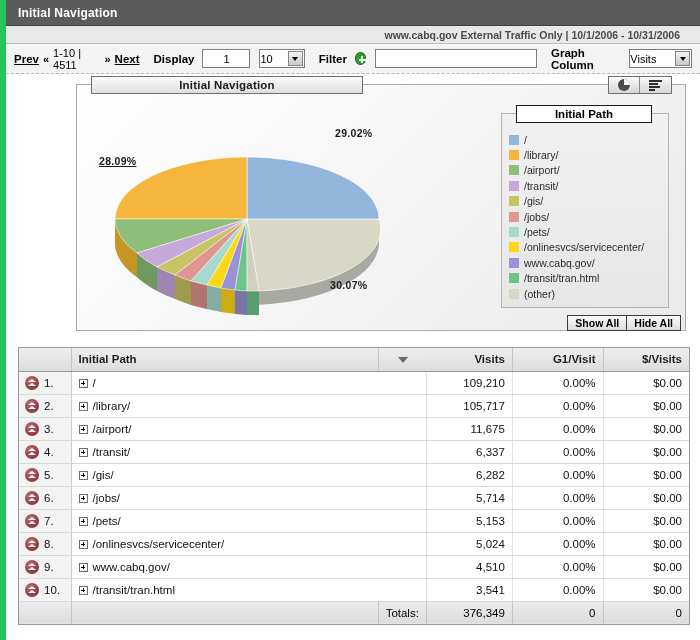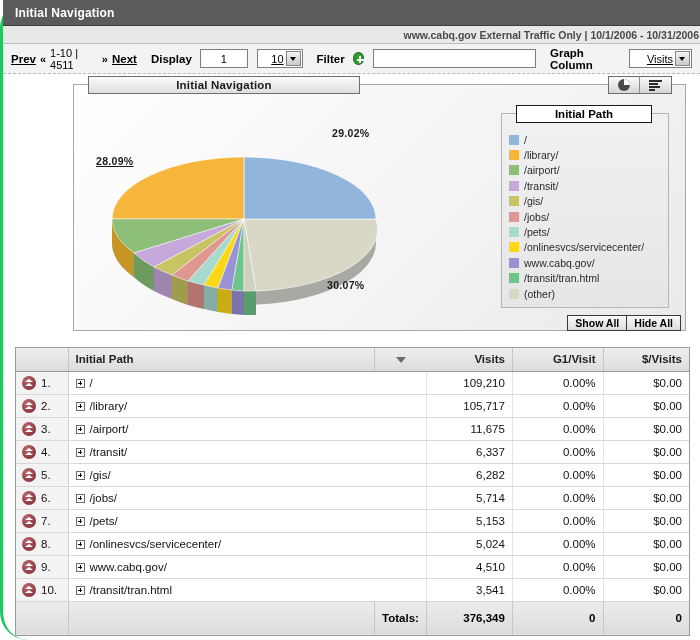--- a/index.html
+++ b/index.html
@@ -9,22 +9,21 @@
     background: #ffffff;
     font-family: "Liberation Sans", sans-serif;
     font-size: 11px;
     color: #000;
     overflow: hidden;
   }
   #app {
     position: relative;
     width: 700px; height: 640px;
     background: #fff;
-    border-left: 3px solid #22c55e;
-    border-radius: 28px;
+    border-left: 6px solid #22c55e;
   }
 
   
   .titlebar {
     height: 26px;
     background: #5b5b5b;
     display: flex; align-items: center;
     padding: 0 6px 0 12px;
     border-bottom: 1px solid #3d3d3d;
   }
@@ -98,21 +97,21 @@
   .ic-help .hwin::before {
     content:""; position:absolute; left:0; top:0; right:0; height:3px; background:#6d6d6d;
   }
 
   
   .substrip {
     height: 18px;
     background: #e8e8e8;
     border-bottom: 1px solid #bdbdbd;
     display: flex; align-items: center; justify-content: flex-end;
-    padding-right: 1px;
+    padding-right: 20px;
   }
   .substrip span {
     font-size: 10.5px; font-weight: bold; color: #4a4a4a;
   }
 
   
   .controlbar {
     height: 30px;
     background: #f3f3f3;
     display: flex; align-items: center;
@@ -136,21 +135,21 @@
     font-size: 11px;
     margin-left: 4px;
   }
   .ctl-select {
     height: 19px; width: 52px;
     border: 1px solid #7f7f7f; background: #fff;
     display: inline-flex; align-items: center;
     position: relative; margin-left: 5px;
     font-size: 11px;
   }
-  .ctl-select .val { flex: 1; text-align: right; padding-right: 2px; text-decoration: underline; }
+  .ctl-select .val { flex: 1; text-align: left; padding-right: 2px; }
   .ctl-select .arrowbox {
     width: 15px; height: 15px; margin-right: 1px;
     background: linear-gradient(#f4f4f4,#c8c8c8);
     border: 1px solid #848484;
     display: flex; align-items: center; justify-content: center;
   }
   .ctl-select .arrowbox::after {
     content:""; border-left:3.5px solid transparent; border-right:3.5px solid transparent;
     border-top:4px solid #000;
   }
@@ -322,24 +321,24 @@
     border:1px solid #6d6d6d; background:#fff;
     position:relative; margin-right:5px; vertical-align:-1px; cursor:pointer;
   }
   .expand::before, .expand::after { content:""; position:absolute; background:#000; }
   .expand::before { left:1.5px; top:3.5px; width:4px; height:1px; }
   .expand::after  { top:1.5px; left:3.5px; height:4px; width:1px; }
   td.num { text-align: right; }
   td.last { border-right: none; }
   tfoot td {
     background: linear-gradient(#ececec,#dcdcdc);
-    height: 34px;
+    height: 23px;
     border-top: 1px solid #9a9a9a;
     border-right: 1px solid #c6c6c6;
-    font-size: 11.5px; font-weight: bold;
+    font-size: 11.5px; font-weight: normal;
     padding: 0 7px;
   }
   tfoot td.tot-label { text-align: right; }
   tfoot td.last { border-right: none; }
 </style>
 </head>
 <body>
 
 <div id="app">
 

